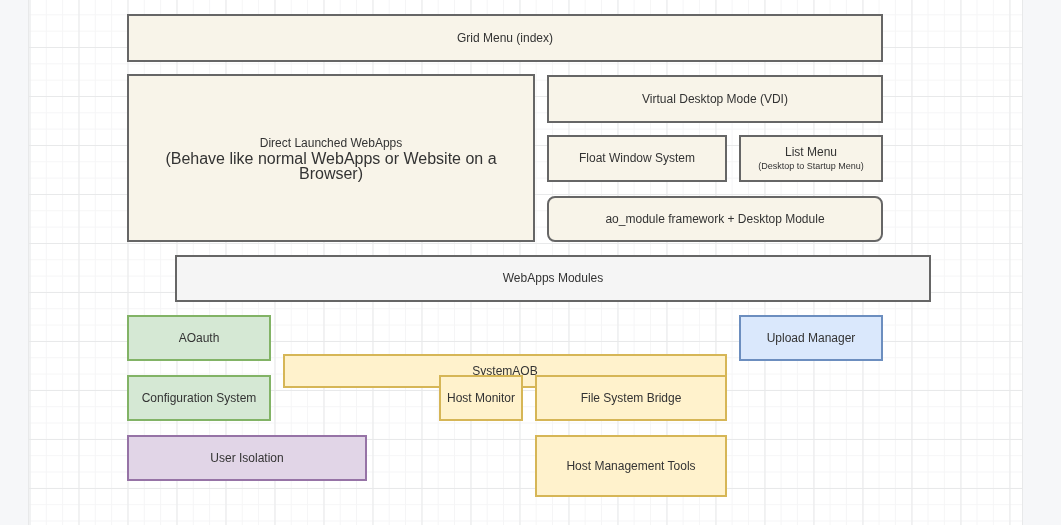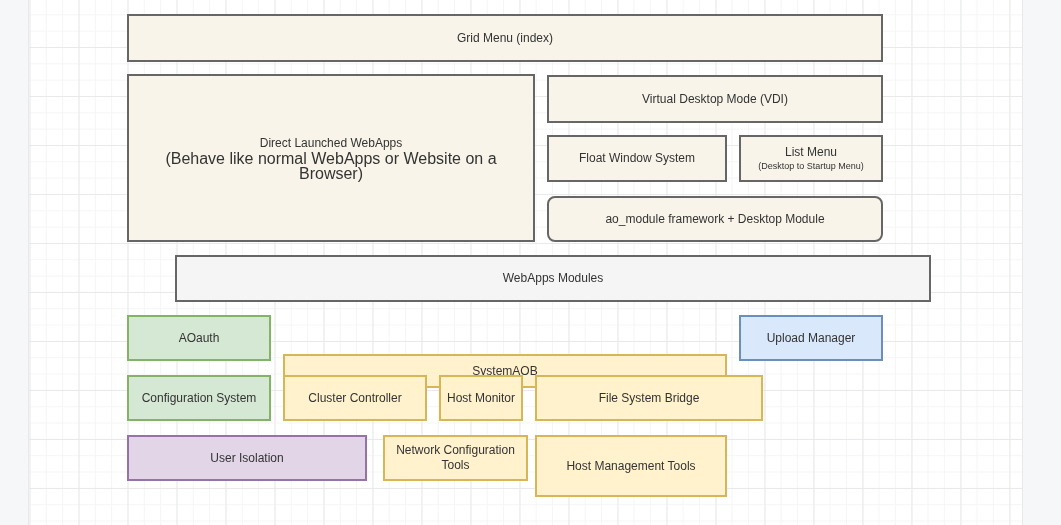--- a/index.html
+++ b/index.html
@@ -58,21 +58,21 @@
   #float-window           { left: 547px; top: 135px; width: 180px; height: 47px; }
   #list-menu              { left: 739px; top: 135px; width: 144px; height: 47px; }
   #ao-module              { left: 547px; top: 196px; width: 336px; height: 46px; border-radius: 8px; }
   #webapps-modules        { left: 127px; top: 255px; width: 756px; height: 47px; }
   #aoauth                 { left: 127px; top: 315px; width: 144px; height: 46px; }
   #system-aob             { left: 283px; top: 315px; width: 444px; height: 34px; margin-top: 39px; }
   #upload-manager         { left: 739px; top: 315px; width: 144px; height: 46px; }
   #authentication-system  { left: 127px; top: 375px; width: 144px; height: 46px; }
   #cluster-controller     { left: 283px; top: 375px; width: 144px; height: 46px; }
   #host-monitor           { left: 439px; top: 375px; width: 84px;  height: 46px; }
-  #file-system-bridge     { left: 535px; top: 375px; width: 228px; height: 46px; }
+  #file-system-bridge     { left: 535px; top: 375px; width: 192px; height: 46px; }
   #upload-interfaces      { left: 739px; top: 375px; width: 144px; height: 46px; }
   #user-isolation         { left: 127px; top: 435px; width: 240px; height: 46px; }
   #network-config-tools   { left: 383px; top: 435px; width: 145px; height: 46px; }
   #host-management-tools  { left: 535px; top: 435px; width: 192px; height: 62px; }
 </style>
 </head>
 <body>
 
 <div class="viewport">
 
@@ -119,39 +119,33 @@
     </div>
 
     <div class="node blue" id="upload-manager">
       <span class="lbl">Upload Manager</span>
     </div>
 
     <div class="node green" id="authentication-system">
       <span class="lbl">Configuration System</span>
     </div>
 
-    <div class="node yellow" id="cluster-controller">
-      <span class="lbl">Cluster Controller</span>
-    </div>
 
     <div class="node yellow" id="host-monitor">
       <span class="lbl">Host Monitor</span>
     </div>
 
     <div class="node yellow" id="file-system-bridge">
       <span class="lbl">File System Bridge</span>
     </div>
 
 
     <div class="node purple" id="user-isolation">
       <span class="lbl">User Isolation</span>
     </div>
 
-    <div class="node yellow" id="network-config-tools">
-      <span class="lbl">Network Configuration Tools</span>
-    </div>
 
     <div class="node yellow" id="host-management-tools">
       <span class="lbl">Host Management Tools</span>
     </div>
 
   </div>
 </div>
 
 </body></html>

